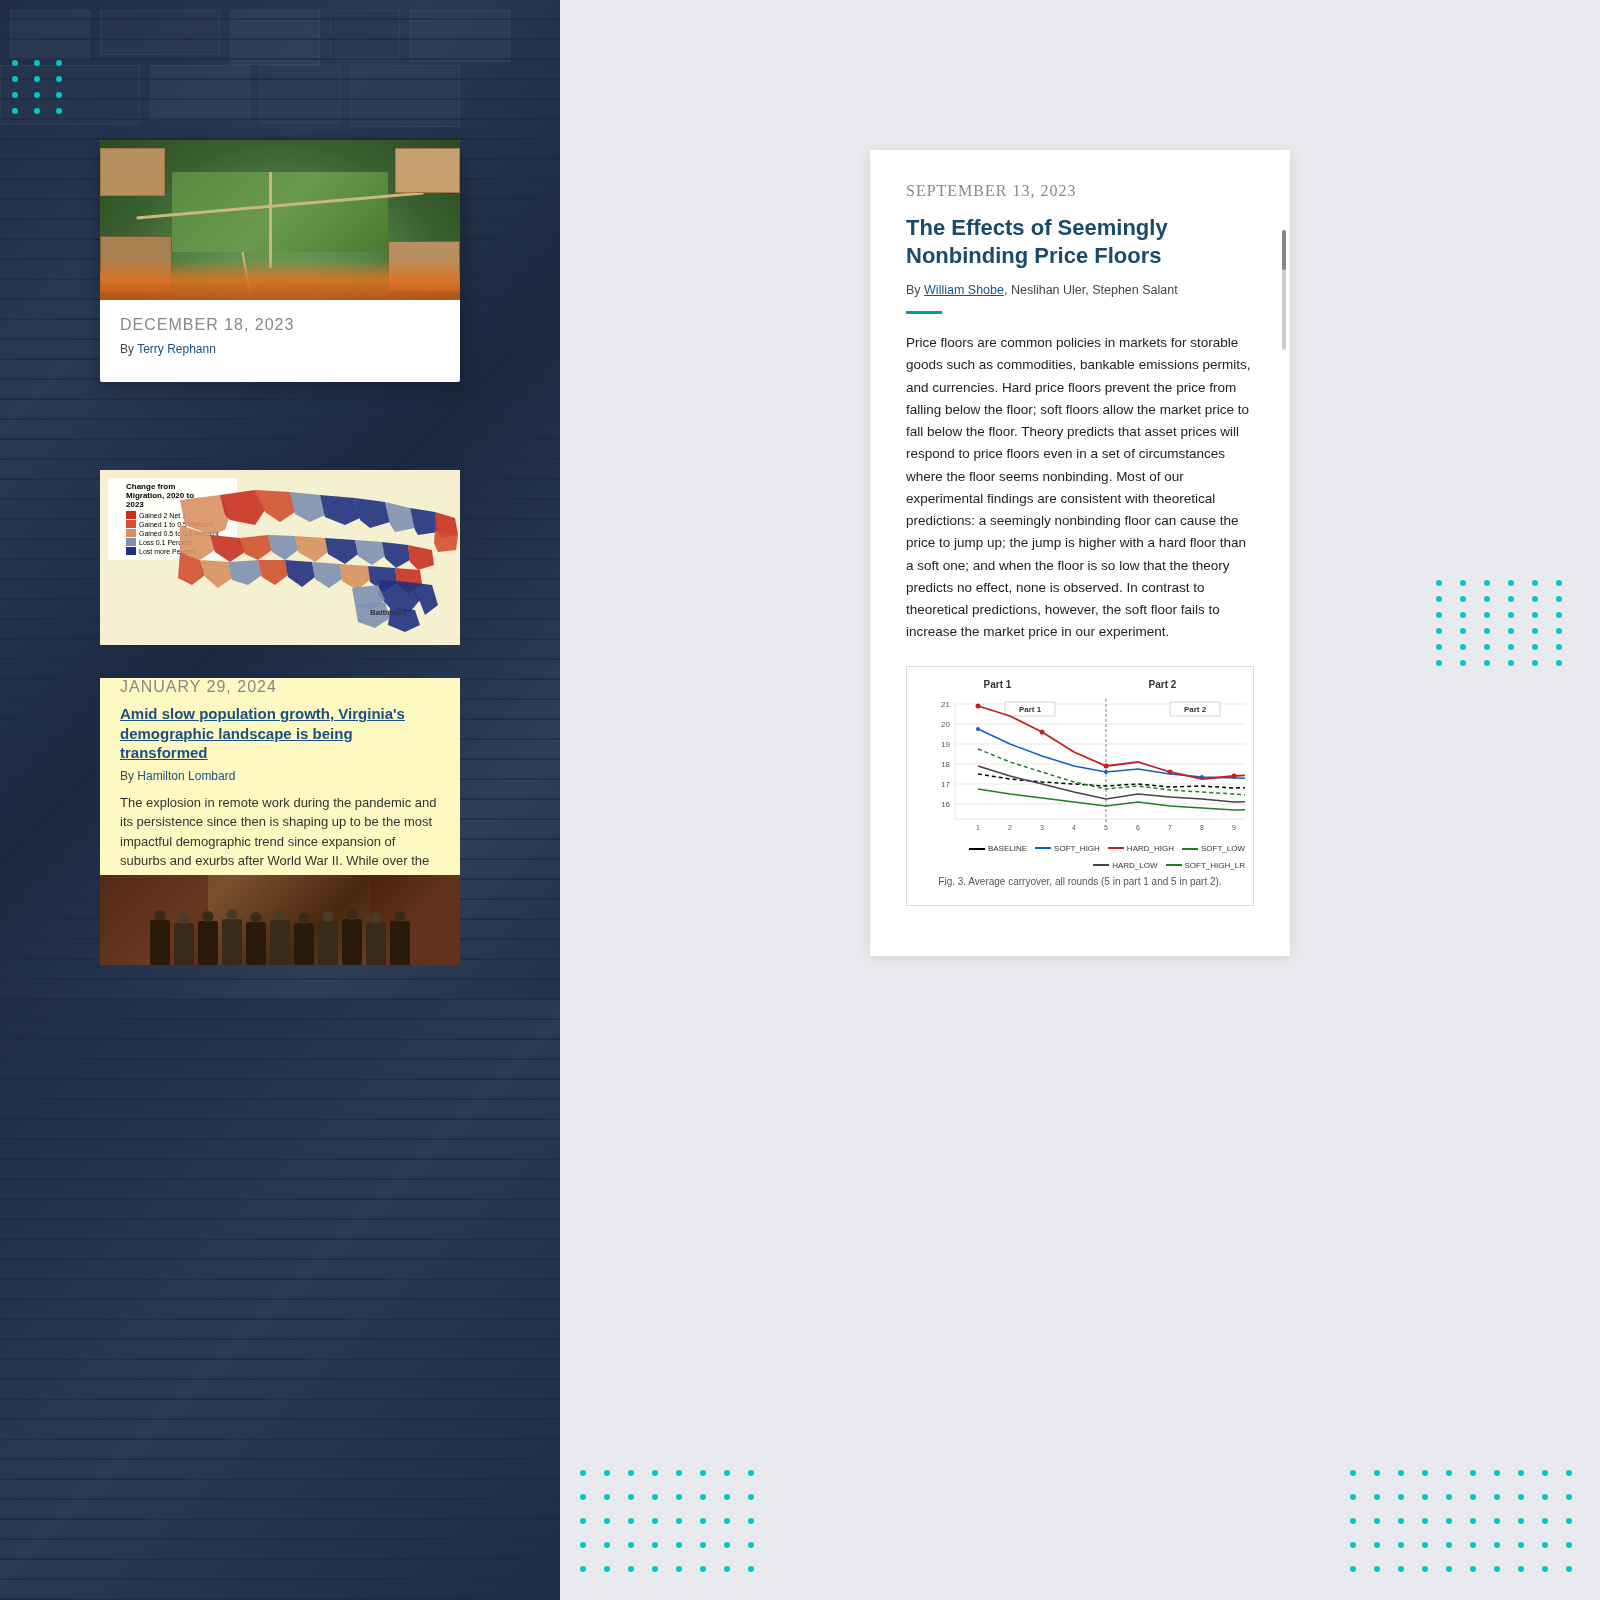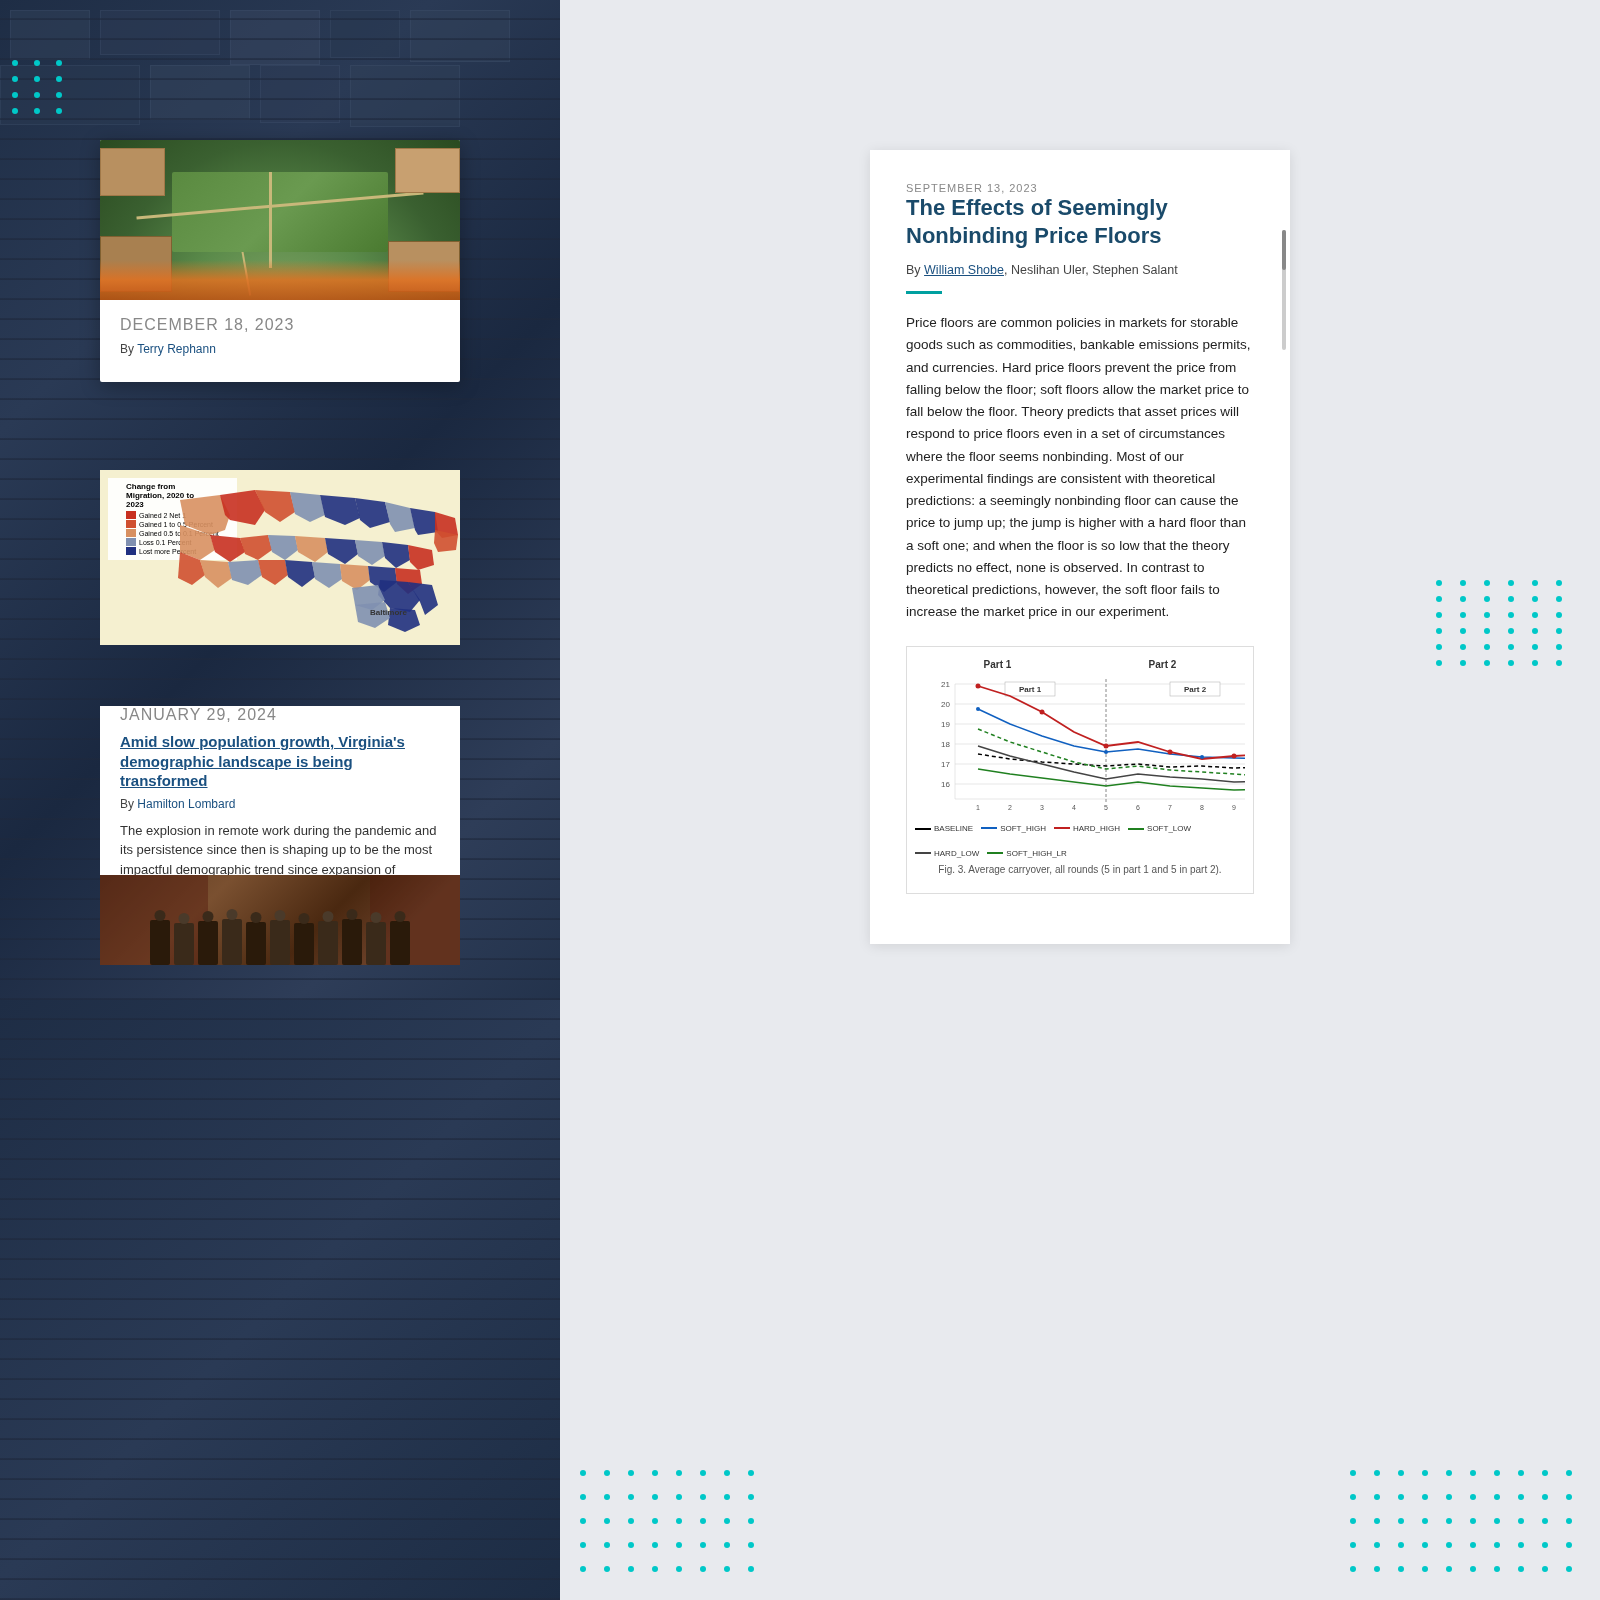--- a/index.html
+++ b/index.html
@@ -169,23 +169,22 @@
       height: 8px;
       flex-shrink: 0;
     }
 
     
     .second-card-container {
       position: absolute;
       top: 678px;
       left: 100px;
       width: 360px;
-      background: #ffffff;
+      background: #fef9c3;
       padding: 0 0 16px 0;
-      margin-top: 28px;
     }
     .second-card-content {
       padding: 0 20px;
     }
 
     
     .third-card-container {
       position: absolute;
       top: 875px;
       left: 100px;
@@ -218,25 +217,26 @@
     
     .article-detail {
       background: #fff;
       width: 420px;
       margin-top: 130px;
       padding: 32px 36px;
       box-shadow: 0 2px 12px rgba(0,0,0,0.1);
       position: relative;
     }
     .article-date {
-      font-family: Liberation Sans, sans-serif;
-      font-size: 11px;
+      font-family: Liberation Serif, serif;
+      font-size: 16px;
       color: #888;
       letter-spacing: 1px;
       text-transform: uppercase;
+      margin-bottom: 14px;
     }
     .article-title {
       font-family: Arial, sans-serif;
       font-size: 22px;
       font-weight: 700;
       color: #1a4a6a;
       line-height: 1.25;
       margin-bottom: 14px;
     }
     .article-authors {
@@ -293,22 +293,22 @@
     .chart-caption {
       font-family: Arial, sans-serif;
       font-size: 10px;
       color: #555;
       text-align: center;
       margin-top: 6px;
     }
     .chart-legend {
       display: flex;
       flex-wrap: wrap;
-      gap: 16px 8px;
-      justify-content: flex-start;
+      gap: 8px 8px;
+      justify-content: flex-end;
       margin-top: 6px;
     }
     .legend-line-item {
       display: flex;
       align-items: center;
       gap: 3px;
       font-family: Arial, sans-serif;
       font-size: 8px;
       color: #333;
     }

